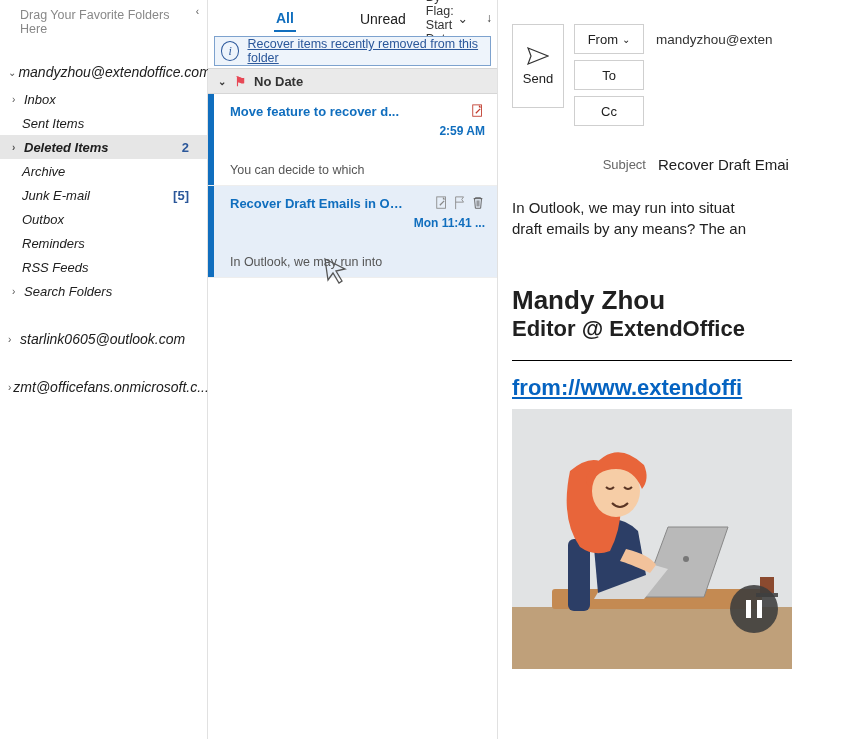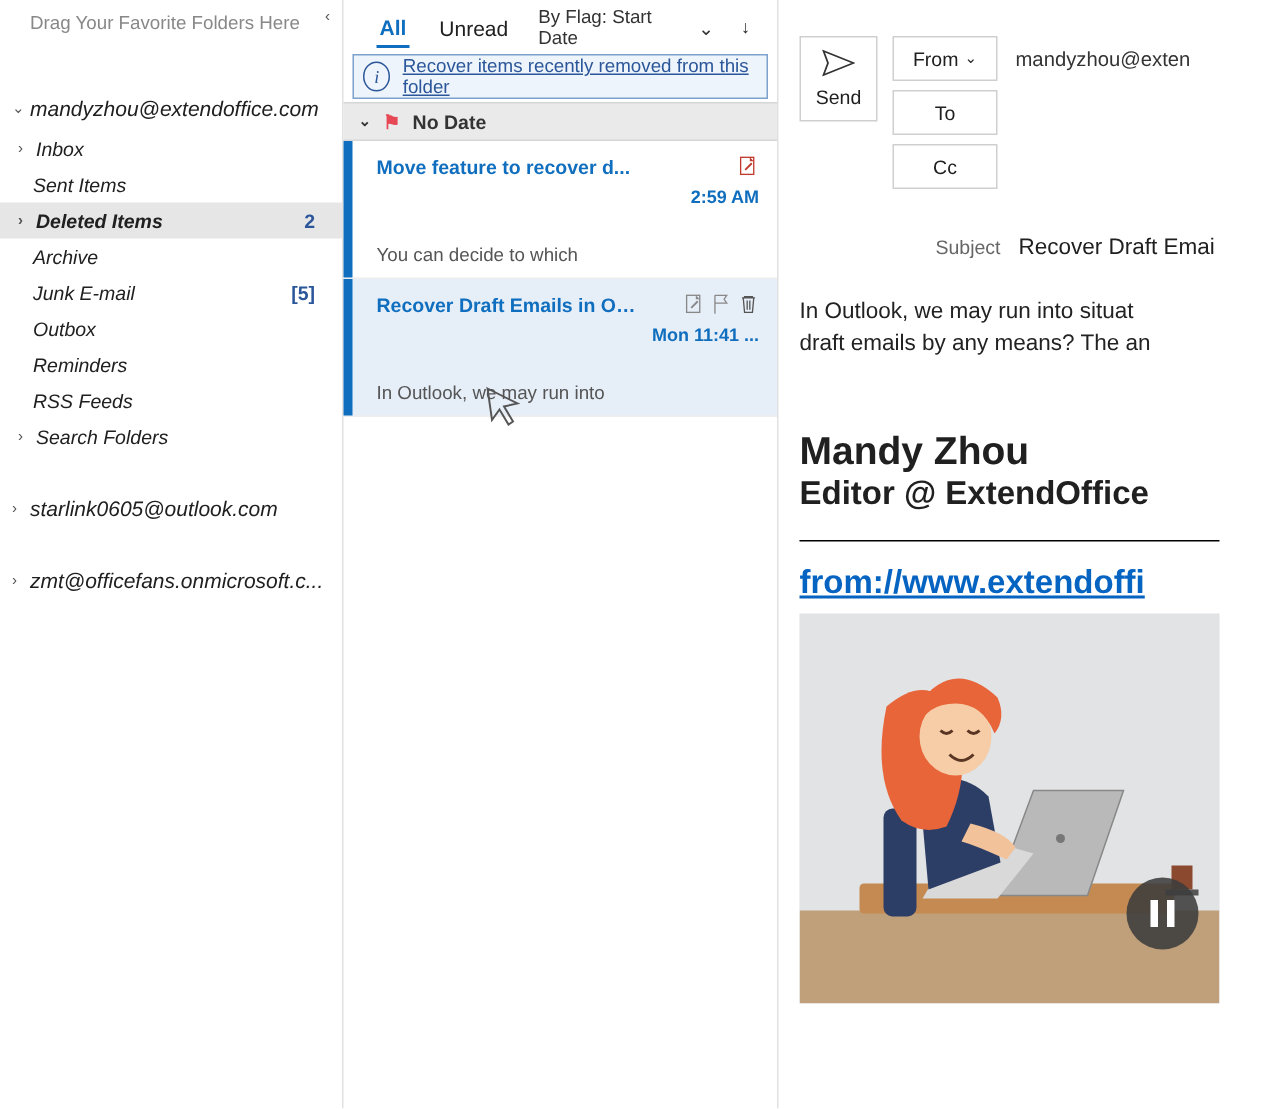--- a/index.html
+++ b/index.html
@@ -1,31 +1,31 @@
 <!DOCTYPE html>
 <html><head>
 <meta charset="utf-8">
 <style>
 * { margin:0; padding:0; box-sizing:border-box; font-family:"Segoe UI",Arial,sans-serif; }
 body { width:853px; height:739px; overflow:hidden; display:flex; background:#fff; font-size:13px; color:#202020; }
-.sidebar { width:229px; border-right:1px solid #e1e1e1; display:flex; flex-direction:column; }
+.sidebar { width:208px; border-right:1px solid #e1e1e1; display:flex; flex-direction:column; }
 .fav-drop { height:36px; padding:8px 20px; color:#888; font-size:12.5px; position:relative; }
 .collapse-arrow { position:absolute; top:6px; right:8px; color:#555; font-size:10px; }
 .nav { flex:1; padding-top:24px; }
 .nav-item { display:flex; align-items:center; height:24px; padding-left:8px; cursor:default; }
 .nav-item.indent1 { padding-left:12px; }
 .nav-item.indent2 { padding-left:20px; }
 .nav-item.account { font-size:14px; margin-bottom:3px; }
 .nav-item .caret { width:10px; font-size:10px; color:#555; }
 .nav-item .label { flex:1; padding-left:2px;font-style:italic; }
 .nav-item .count { padding-right:18px; color:#2b579a; font-weight:600; }
 .nav-item.selected { background:#e6e6e6; font-weight:700; }
 .middle { width:290px; border-right:1px solid #e1e1e1; display:flex; flex-direction:column; }
 .tabs { display:flex; align-items:center; height:36px; padding:0 18px 0 22px; gap:18px; font-size:14px; }
-.tab { padding:6px 2px 4px; cursor:default; }
+.tab { padding:6px 2px 4px; cursor:default;margin-left:44px; }
 .tab.active { color:#106ebe; border-bottom:2px solid #106ebe; font-weight:600; }
 .flaq { margin-left:auto; font-size:12.5px; color:#333; display:flex; align-items:center; gap:4px;}
 .sort-arrow { font-size:12px; color:#333; }
 .recover-bar { margin:0 6px 2px; border:1px solid #7da2ce; background:#eef4fb; display:flex; align-items:center; height:30px; padding-left:6px;}
 .recover-bar .icon { width:20px; height:20px; border:1.5px solid #2b579a; border-radius:50%; color:#2b579a; display:flex; align-items:center; justify-content:center; font-size:12px; font-style:italic; font-family:Georgia,serif; margin-right:8px;}
 .recover-bar a { color:#2b579a; text-decoration:underline; font-size:12.5px; }
 .group-header { background:#eaeaea; border:1px solid #d6d6d6; border-left:none; border-right:none; height:26px; display:flex; align-items:center; padding-left:10px; gap:8px; font-weight:600; color:#333; font-size:13px;}
 .flag { color:#e74856; font-size:13px; }
 .msg-list { flex:1; }
 .msg { border-bottom:1px solid #eee; padding:10px 12px 8px 22px; position:relative; display:flex; }
@@ -34,21 +34,21 @@
 .msg.selected { background:#e6eef8; }
 .msg .left { flex:1; min-width:0; }
 .msg .subject { font-size:13px; white-space:nowrap; overflow:hidden; text-overflow:ellipsis; }
 .msg .preview { font-size:12.5px; color:#555;margin-top:44px; }
 .msg .right { width:78px; text-align:right; font-size:12px; }
 .msg.unread .time { color:#106ebe; font-weight:600; }
 .msg .icons { height:18px; display:flex; justify-content:flex-end; gap:4px; margin-bottom:2px; }
 .msg .icons svg { width:14px; height:14px; }
 .reading { flex:1; padding:24px 0 0 14px; position:relative; }
 .header-row { display:flex; margin-bottom:30px; }
-.send-btn { width:52px; height:57px; border:1px solid #cfcfcf; display:flex; flex-direction:column; align-items:center; justify-content:center; gap:6px; cursor:default; }
+.send-btn { width:52px; height:84px; border:1px solid #cfcfcf; display:flex; flex-direction:column; align-items:center; justify-content:center; gap:6px; cursor:default; }
 .btn-col { display:flex; flex-direction:column; gap:6px; margin-left:10px; }
 .addr-btn { width:70px; height:30px; border:1px solid #cfcfcf; display:flex; align-items:center; justify-content:center; font-size:13px; cursor:default; }
 .addr-val { margin-left:12px; display:flex; flex-direction:column; gap:6px; font-size:13.5px; color:#333;}
 .addr-val div { height:30px; display:flex; align-items:center; }
 .subject-row { display:flex; align-items:center; margin-bottom:24px; }
 .subject-row .lbl { width:134px; text-align:right; color:#666; font-size:13px; }
 .subject-row .val { margin-left:12px; font-size:15px; }
 .body-text { font-size:15px; line-height:1.4; color:#222; }
 .sig-name { margin-top:46px; font-size:26px; font-weight:600; }
 .sig-title { font-size:22px; font-weight:600; margin-bottom:18px;}

